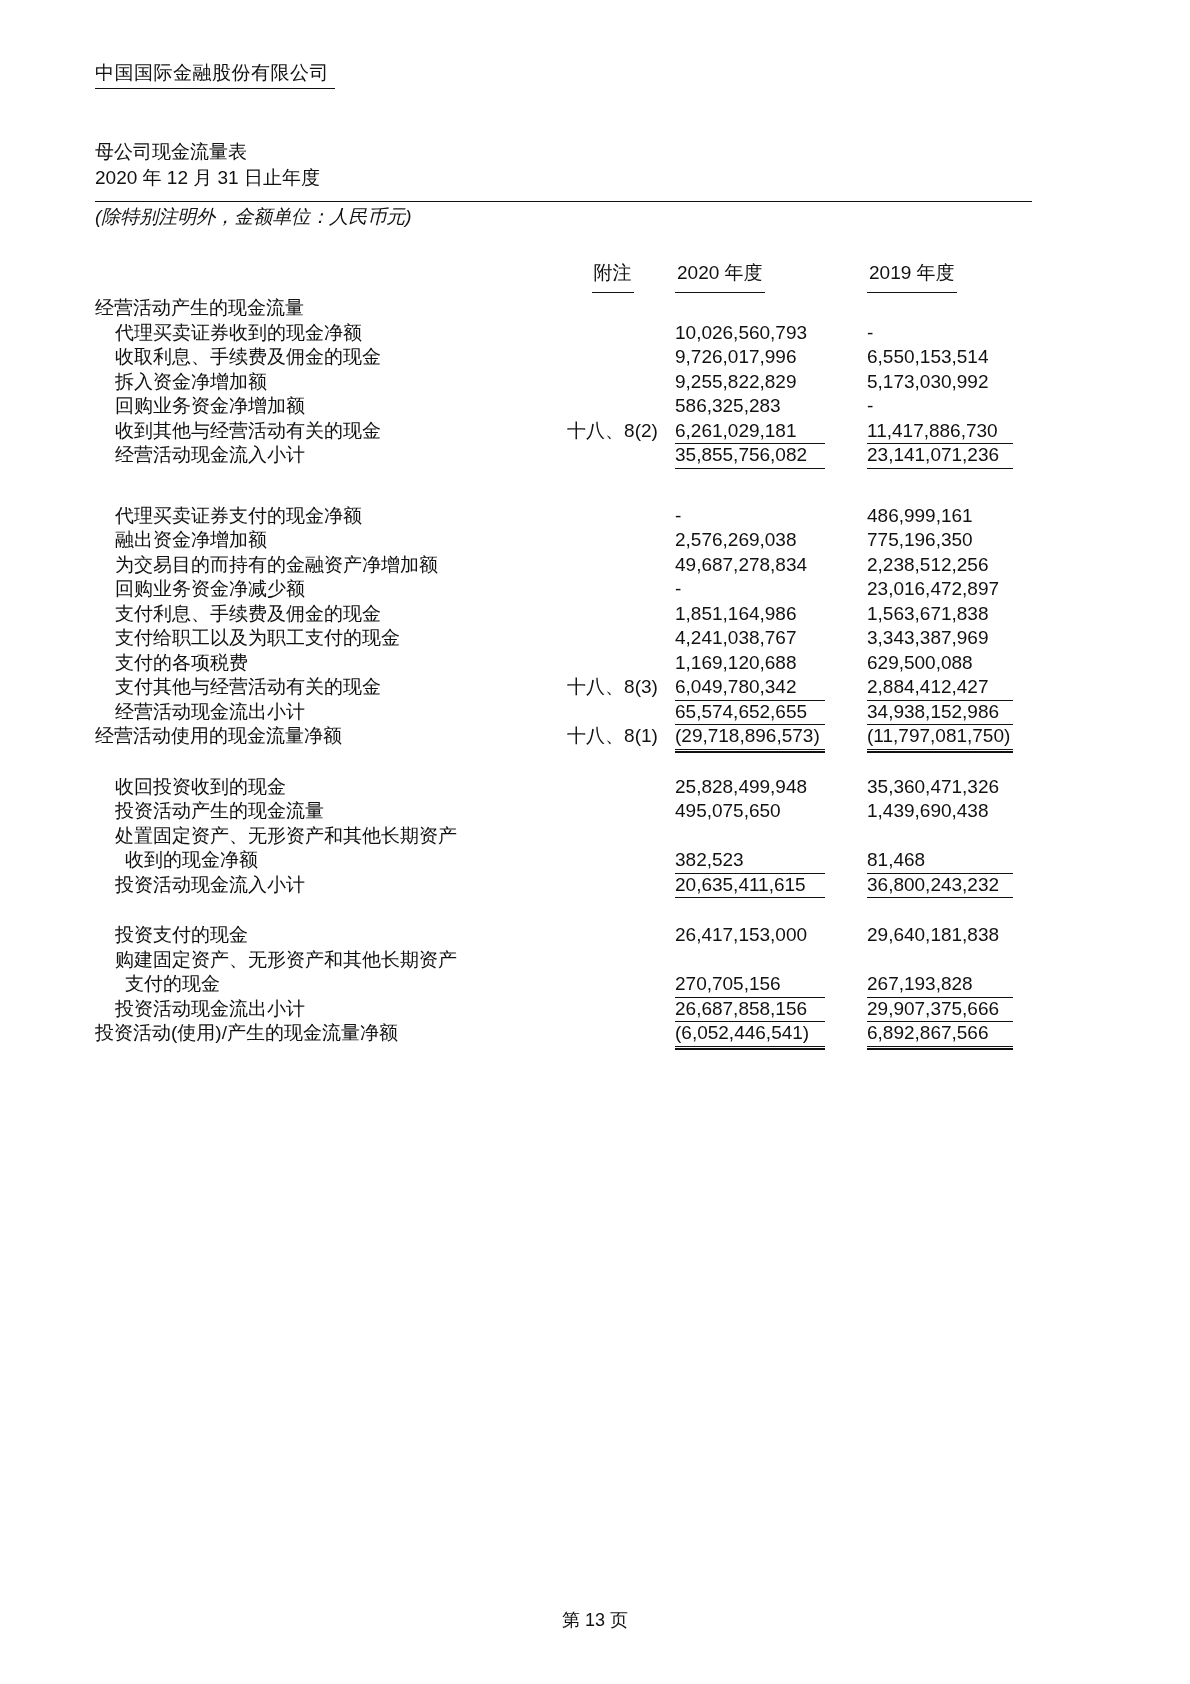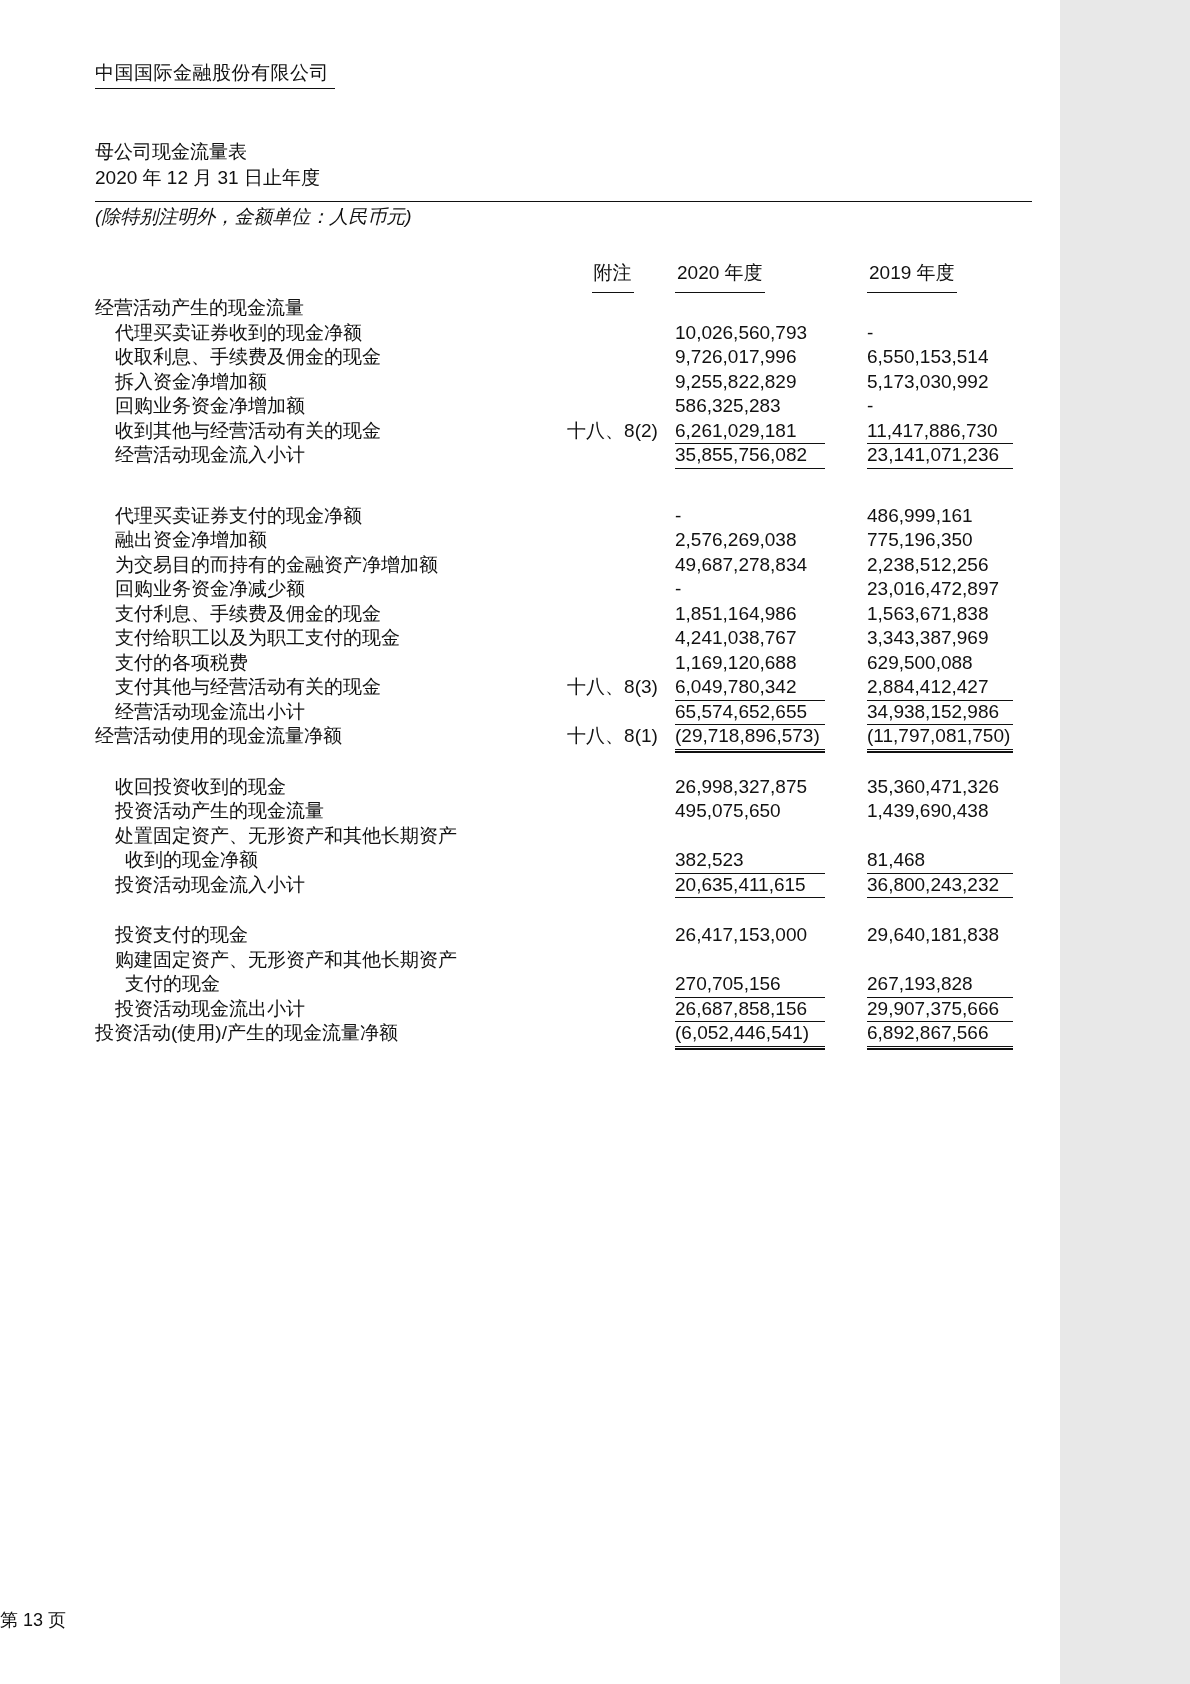--- a/index.html
+++ b/index.html
@@ -1,18 +1,18 @@
 <!DOCTYPE html>
 <html><head>
 <meta charset="utf-8">
 <style>
   html,body{margin:0;padding:0;background:#e8e8e8;}
   .page{
     position:relative;
-    width:1060px;height:1684px;
+    width:1190px;height:1684px;
     background:#ffffff;
     font-family:"Liberation Sans", sans-serif;
     color:#111111;
     overflow:hidden;
   }
   .content{position:absolute;left:95px;top:60px;width:937px;}
   .company{
     display:inline-block;font-size:19px;letter-spacing:.5px;
     border-bottom:1.6px solid #111;padding:0 6px 2px 0;
   }
@@ -41,21 +41,21 @@
   .gapc{width:19px;}
   .c-v .in{display:inline-block;min-width:150px;padding-bottom:0px;}
   .c-v2 .in{min-width:146px;}
   .rule-single .c-v .in{border-bottom:1.6px solid #111;}
   .rule-double .c-v .in{border-bottom:1.3px solid #111;position:relative;}
   .rule-double .c-v .in::after{
     content:"";position:absolute;left:0;right:0;bottom:-4px;height:1.3px;background:#111;
   }
   .footer{
     position:absolute;left:0;top:1608px;width:1190px;
-    text-align:left;font-size:18px;
+    text-align:center;font-size:18px;
   }
 </style>
 </head>
 <body>
 
 <div class="page">
   <div class="content">
 
     <span class="company">中国国际金融股份有限公司</span>
 
@@ -191,21 +191,21 @@
     <div class="c-label">经营活动使用的现金流量净额</div>
     <div class="c-note">十八、8(1)</div>
     <div class="c-v"><span class="in">(29,718,896,573)</span></div>
     <div class="gapc"></div>
     <div class="c-v c-v2"><span class="in">(11,797,081,750)</span></div>
   </div>
         <div class="row spacer"></div>
         <div class="row ind1">
     <div class="c-label">收回投资收到的现金</div>
     <div class="c-note"></div>
-    <div class="c-v"><span class="in">26,998,327,875</span></div>
+    <div class="c-v"><span class="in">25,828,499,948</span></div>
     <div class="gapc"></div>
     <div class="c-v c-v2"><span class="in">35,360,471,326</span></div>
   </div>
         <div class="row ind1">
     <div class="c-label">投资活动产生的现金流量</div>
     <div class="c-note"></div>
     <div class="c-v"><span class="in">495,075,650</span></div>
     <div class="gapc"></div>
     <div class="c-v c-v2"><span class="in">1,439,690,438</span></div>
   </div>

